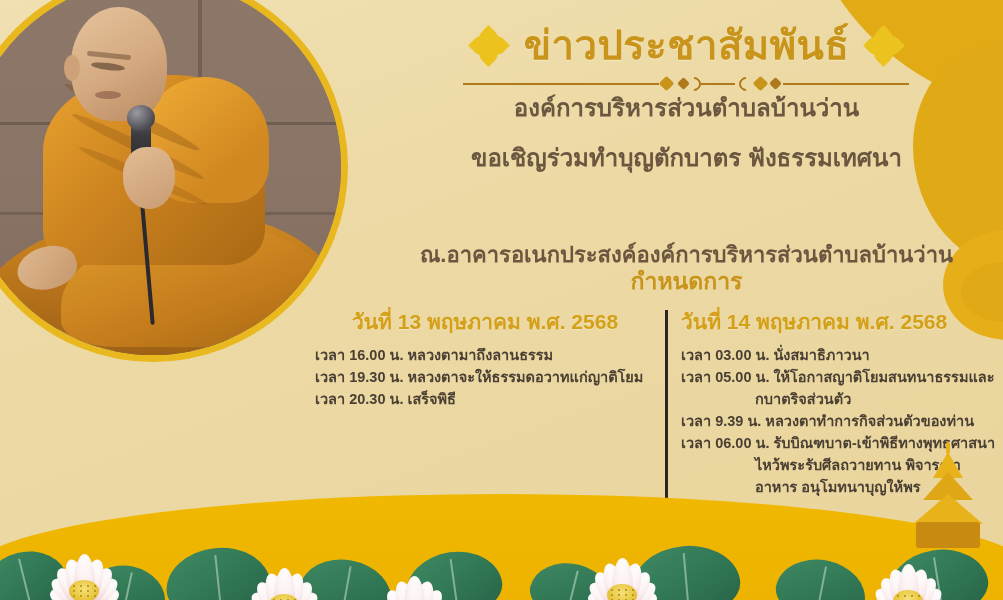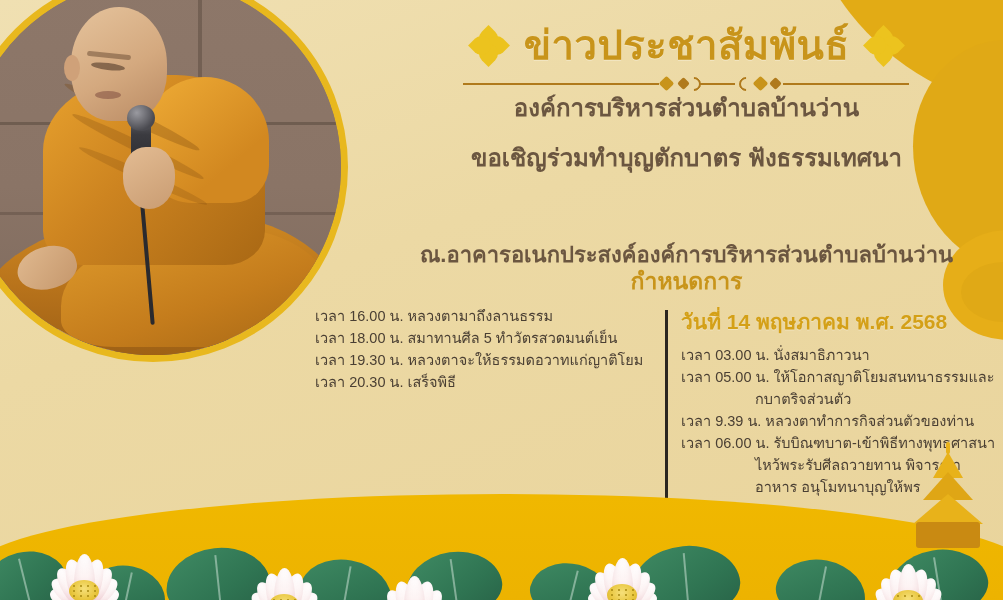--- a/index.html
+++ b/index.html
@@ -285,20 +285,21 @@
   }
   #col-left  .sched-head { text-align: center; }
   #col-right .sched-head { text-align: left; padding-left: 6px; }
 
   .sched-list { list-style: none; }
   .sched-list li {
     font-size: 14.5px;
     line-height: 1.52;
     color: #4a3f33;
     white-space: nowrap;
+    font-weight: bold;
   }
   #col-right .sched-list li { padding-left: 6px; }
   .sched-list li.cont {
     padding-left: 74px;
   }
   #col-right .sched-list li.cont { padding-left: 80px; }
 
   
   #lotus-band {
     position: absolute;
@@ -447,23 +448,23 @@
 
     <div class="hdr-line" id="invite-line">ขอเชิญร่วมทำบุญตักบาตร ฟังธรรมเทศนา</div>
     <div class="hdr-line" id="org-name">องค์การบริหารส่วนตำบลบ้านว่าน</div>
     <div class="hdr-line" id="venue-line">ณ.อาคารอเนกประสงค์องค์การบริหารส่วนตำบลบ้านว่าน</div>
     <div class="hdr-line" id="agenda-label">กำหนดการ</div>
 
     <div id="schedule">
       <div id="col-divider"></div>
 
       <div class="sched-col" id="col-left">
+        <div class="sched-head">วันที่ 13 พฤษภาคม พ.ศ. 2568</div>
         <ul class="sched-list" id="list-day1">
             <li>เวลา 16.00 น. หลวงตามาถึงลานธรรม</li>
-            <li>เวลา 18.00 น. สมาทานศีล 5 ทำวัตรสวดมนต์เย็น</li>
             <li>เวลา 19.30 น. หลวงตาจะให้ธรรมดอวาทแก่ญาติโยม</li>
             <li>เวลา 20.30 น. เสร็จพิธี</li>
           </ul>
       </div>
 
       <div class="sched-col" id="col-right">
         <div class="sched-head">วันที่ 14 พฤษภาคม พ.ศ. 2568</div>
         <ul class="sched-list" id="list-day2">
             <li>เวลา 03.00 น. นั่งสมาธิภาวนา</li>
             <li>เวลา 05.00 น. ให้โอกาสญาติโยมสนทนาธรรมและ</li>

